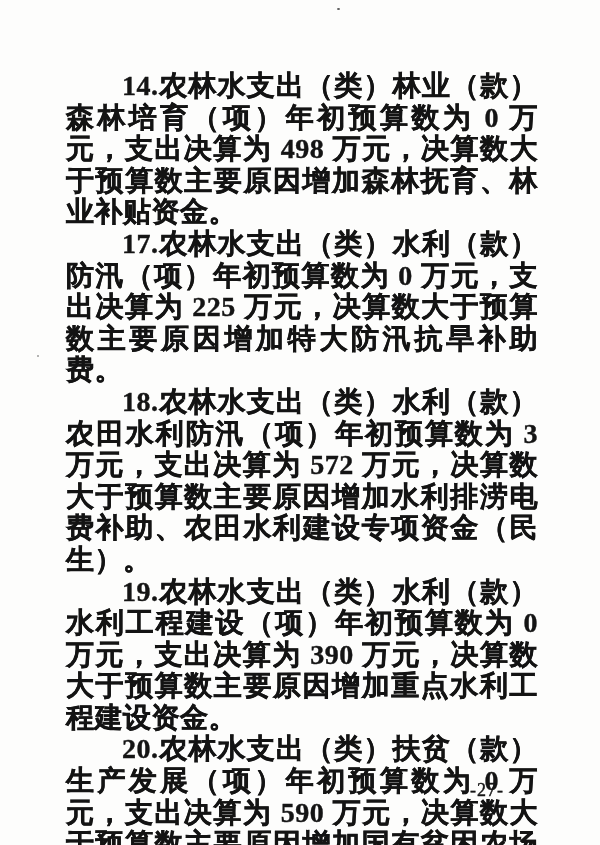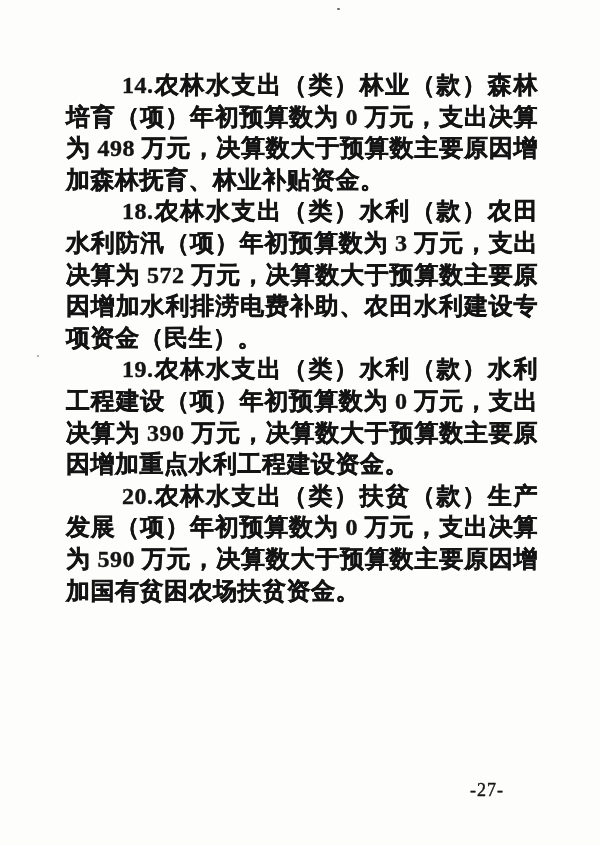--- a/index.html
+++ b/index.html
@@ -18,21 +18,21 @@
   .content {
     position: absolute;
     left: 66px;
     top: 70px;
     width: 472px;
   }
   .para {
     margin: 0;
     font-family: "Liberation Serif", "DejaVu Serif", serif;
     font-weight: 700;
-    font-size: 24px;
+    font-size: 28px;
     line-height: 31.6px;
     color: #141414;
     text-align: justify;
     text-indent: 56px;
     letter-spacing: 0.5px;
     word-break: break-all;
     -webkit-text-stroke: 0.4px #141414;
   }
   .page-number {
     position: absolute;
@@ -55,20 +55,21 @@
   .speck-1 { left: 337px; top: 8px;   width: 3px; height: 2px; }
   .speck-2 { left: 37px;  top: 355px; width: 2px; height: 2px; opacity: .6; }
 </style>
 </head>
 <body>
 
 <div class="scan-page">
 
   <div class="content">
     <p class="para">14.农林水支出（类）林业（款）森林培育（项）年初预算数为 0 万元，支出决算为 498 万元，决算数大于预算数主要原因增加森林抚育、林业补贴资金。</p>
+    <p class="para">17.农林水支出（类）水利（款）防汛（项）年初预算数为 0 万元，支出决算为 225 万元，决算数大于预算数主要原因增加特大防汛抗旱补助费。</p>
     <p class="para">18.农林水支出（类）水利（款）农田水利防汛（项）年初预算数为 3 万元，支出决算为 572 万元，决算数大于预算数主要原因增加水利排涝电费补助、农田水利建设专项资金（民生）。</p>
     <p class="para">19.农林水支出（类）水利（款）水利工程建设（项）年初预算数为 0 万元，支出决算为 390 万元，决算数大于预算数主要原因增加重点水利工程建设资金。</p>
     <p class="para">20.农林水支出（类）扶贫（款）生产发展（项）年初预算数为 0 万元，支出决算为 590 万元，决算数大于预算数主要原因增加国有贫困农场扶贫资金。</p>
   </div>
 
   <div class="page-number">-27-</div>
 
   <div class="speck speck-1"></div>
   <div class="speck speck-2"></div>
 

